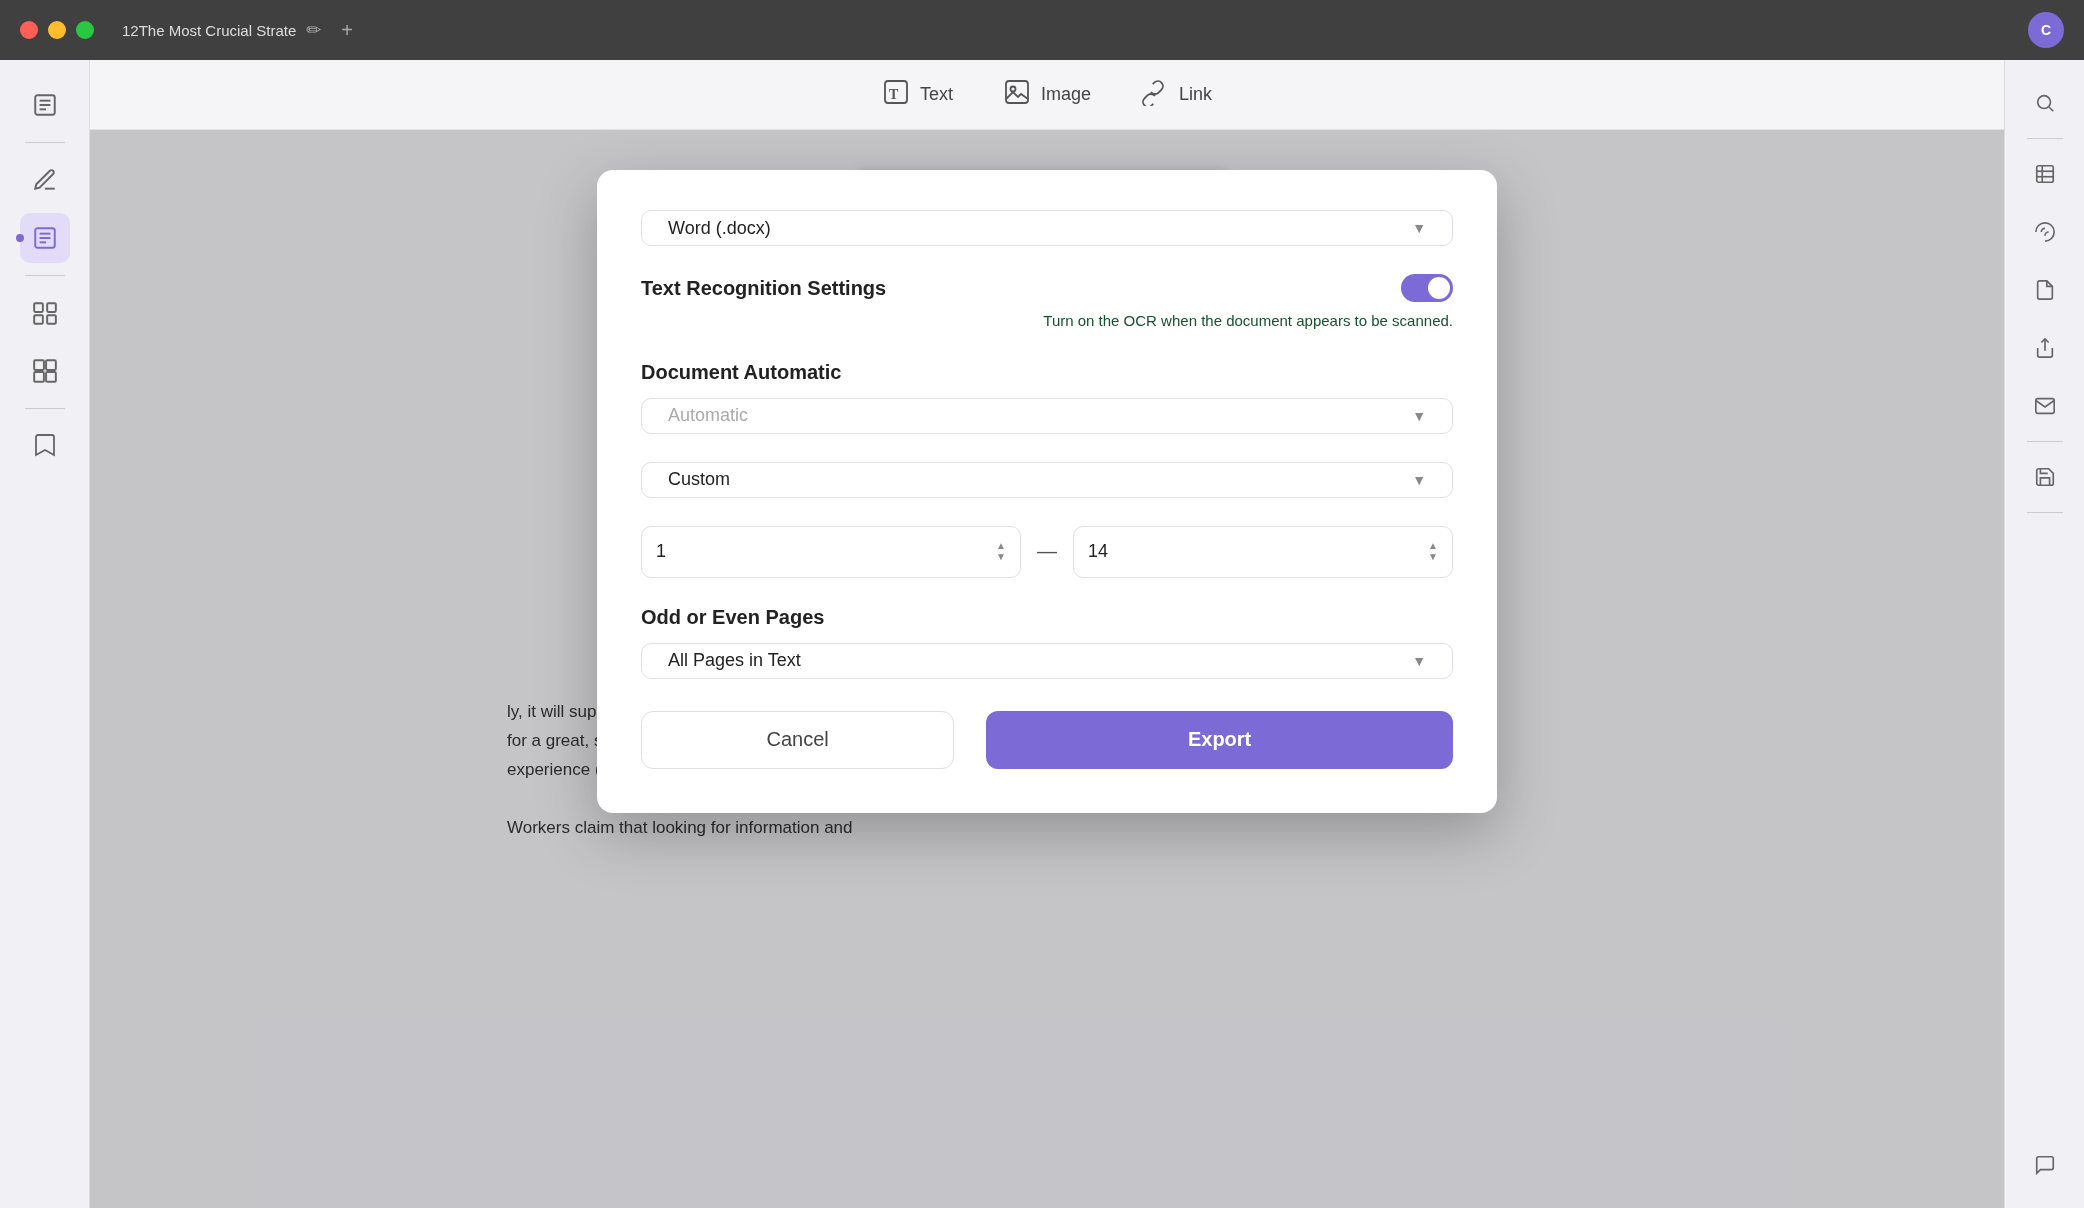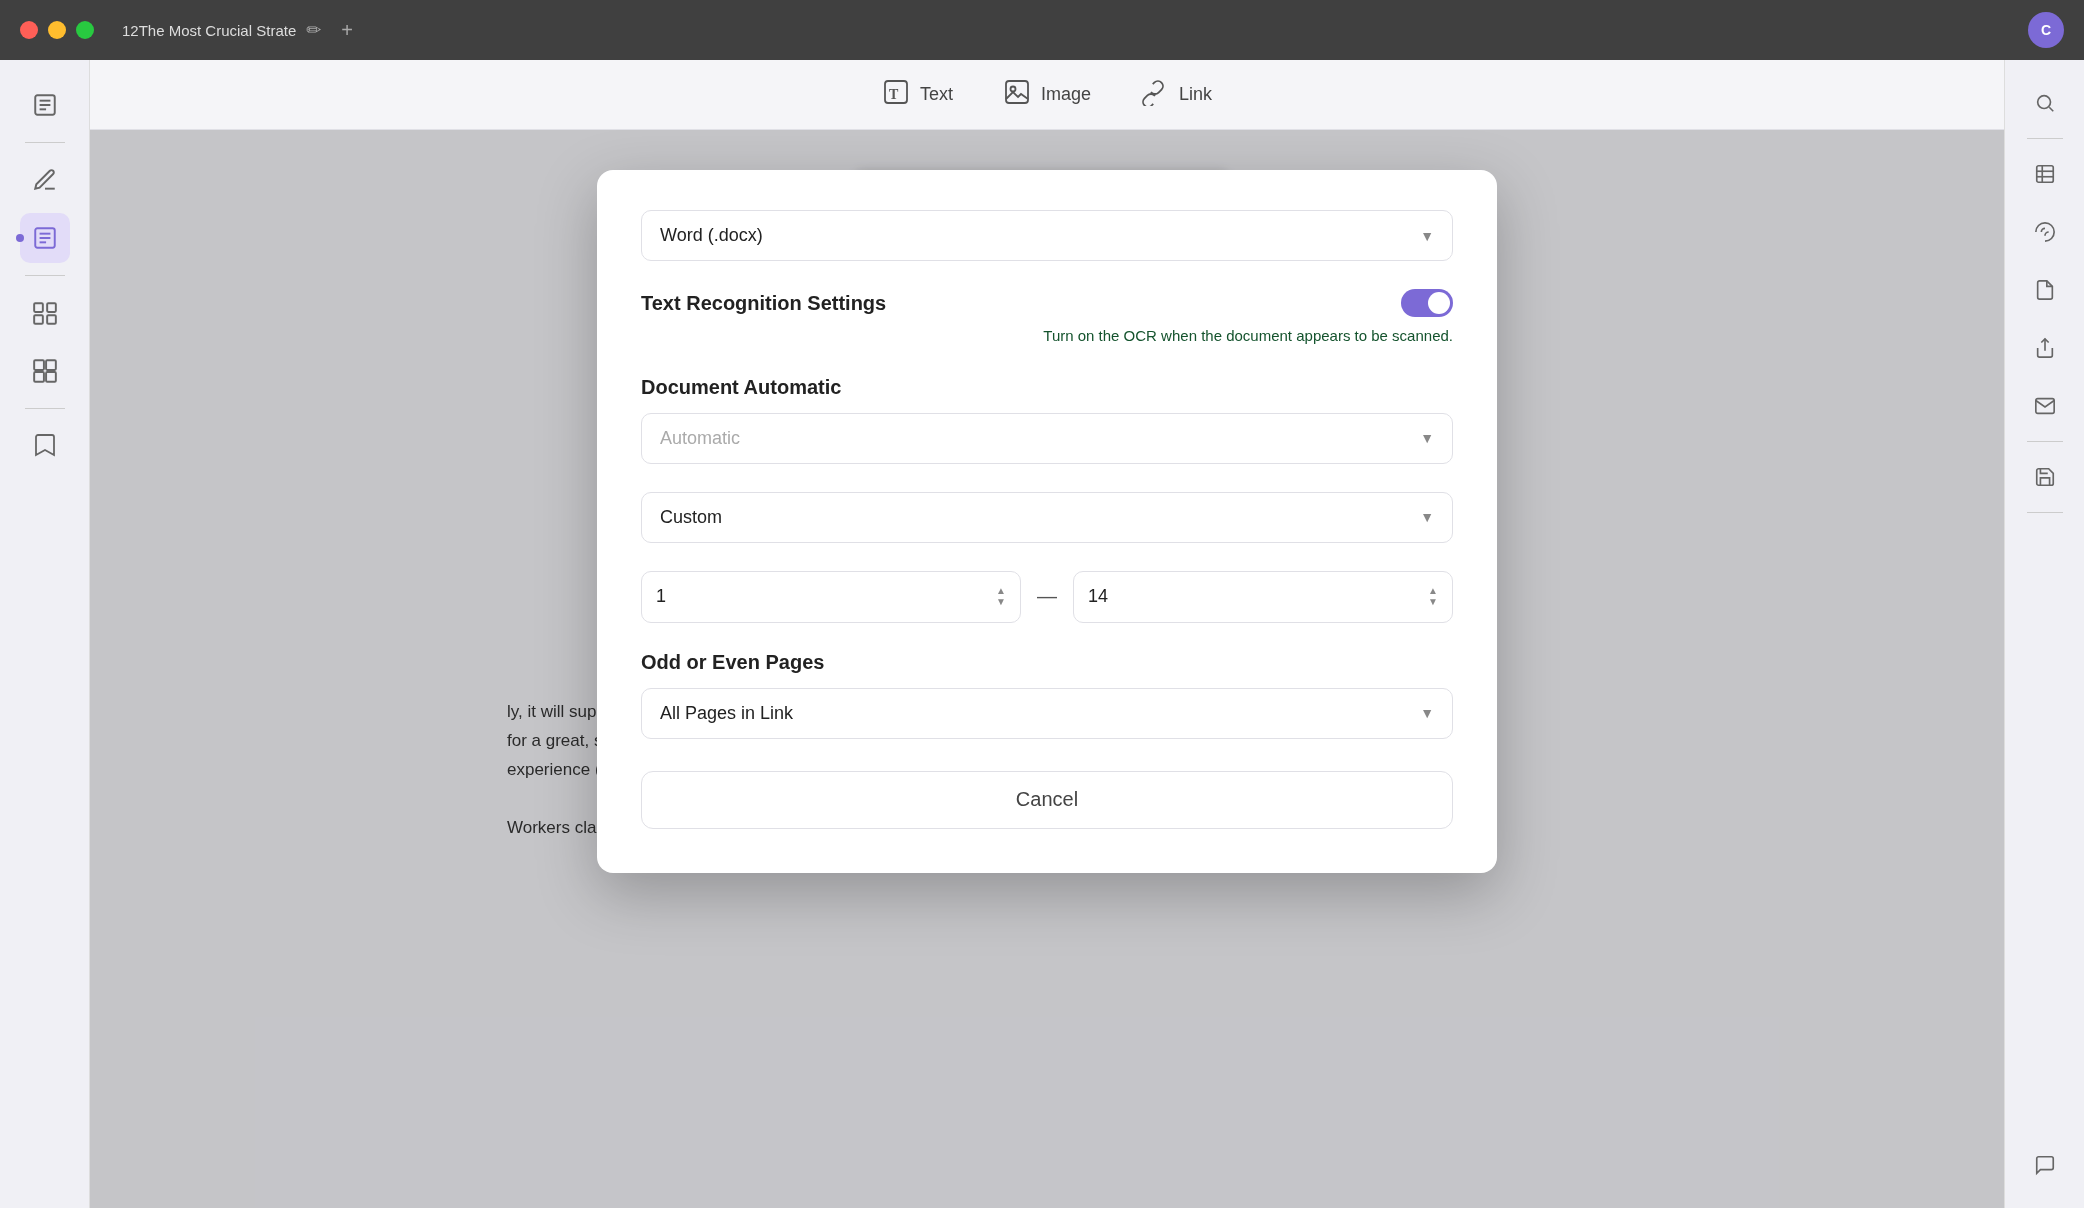--- a/index.html
+++ b/index.html
@@ -274,27 +274,27 @@
     }
     .settings-gear {
       font-size: 24px;
       color: #555;
       cursor: pointer;
     }
 
     
     .select-dropdown {
       width: 100%;
-      height: 51px;
+      height: 36px;
       border: 1.5px solid #e0e0e6;
       border-radius: 10px;
       background: white;
       display: flex;
       align-items: center;
-      padding: 0 18px;
+      padding: 0 26px;
       justify-content: space-between;
       cursor: pointer;
       font-size: 18px;
       color: #222;
       margin-bottom: 28px;
     }
     .select-dropdown .arrow { color: #888; font-size: 14px; }
 
     
     .ocr-section {
@@ -636,26 +636,27 @@
               <span>14</span>
               <div class="stepper">
                 <span class="stepper-btn">▲</span>
                 <span class="stepper-btn">▼</span>
               </div>
             </div>
           </div>
 
           <div class="section-label">Odd or Even Pages</div>
           <div class="select-dropdown" style="margin-bottom:32px;">
-            <span>All Pages in Link</span>
+            <span>All Pages in Text</span>
             <span class="arrow">▼</span>
           </div>
 
           <div class="modal-buttons">
             <button class="btn-cancel">Cancel</button>
+            <button class="btn-export">Export</button>
           </div>
 
         </div>
       </div>
 
     </div>
   </div>
 
   <div class="right-sidebar">
     <div class="right-sidebar-icon">

